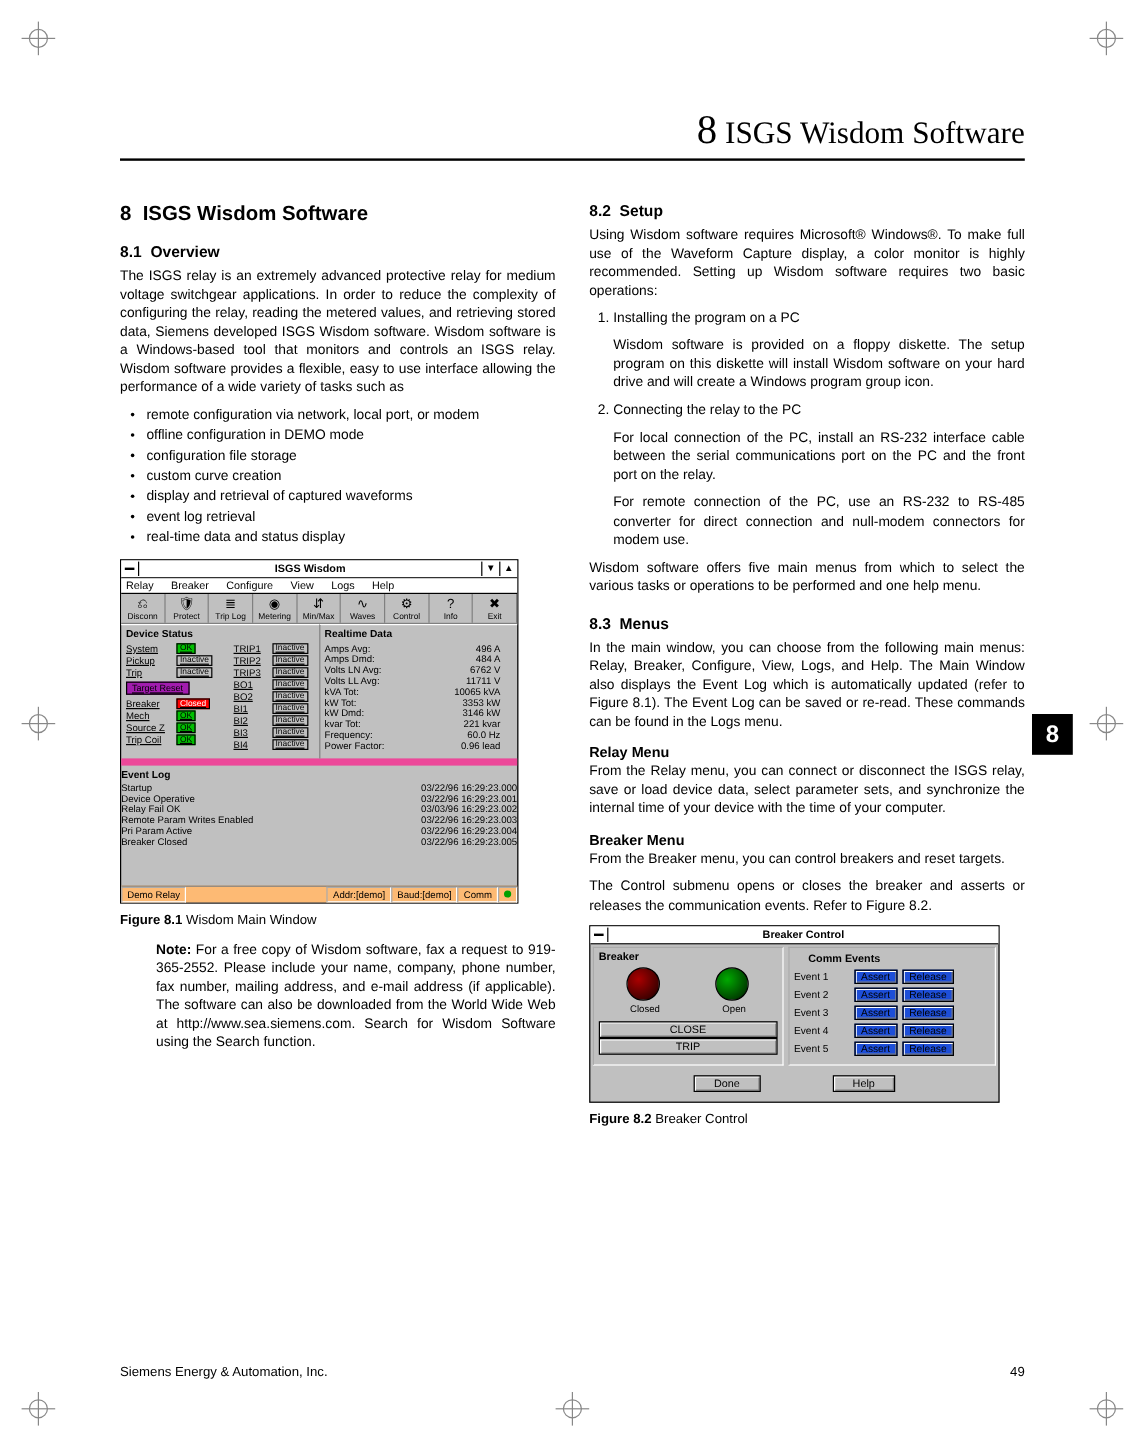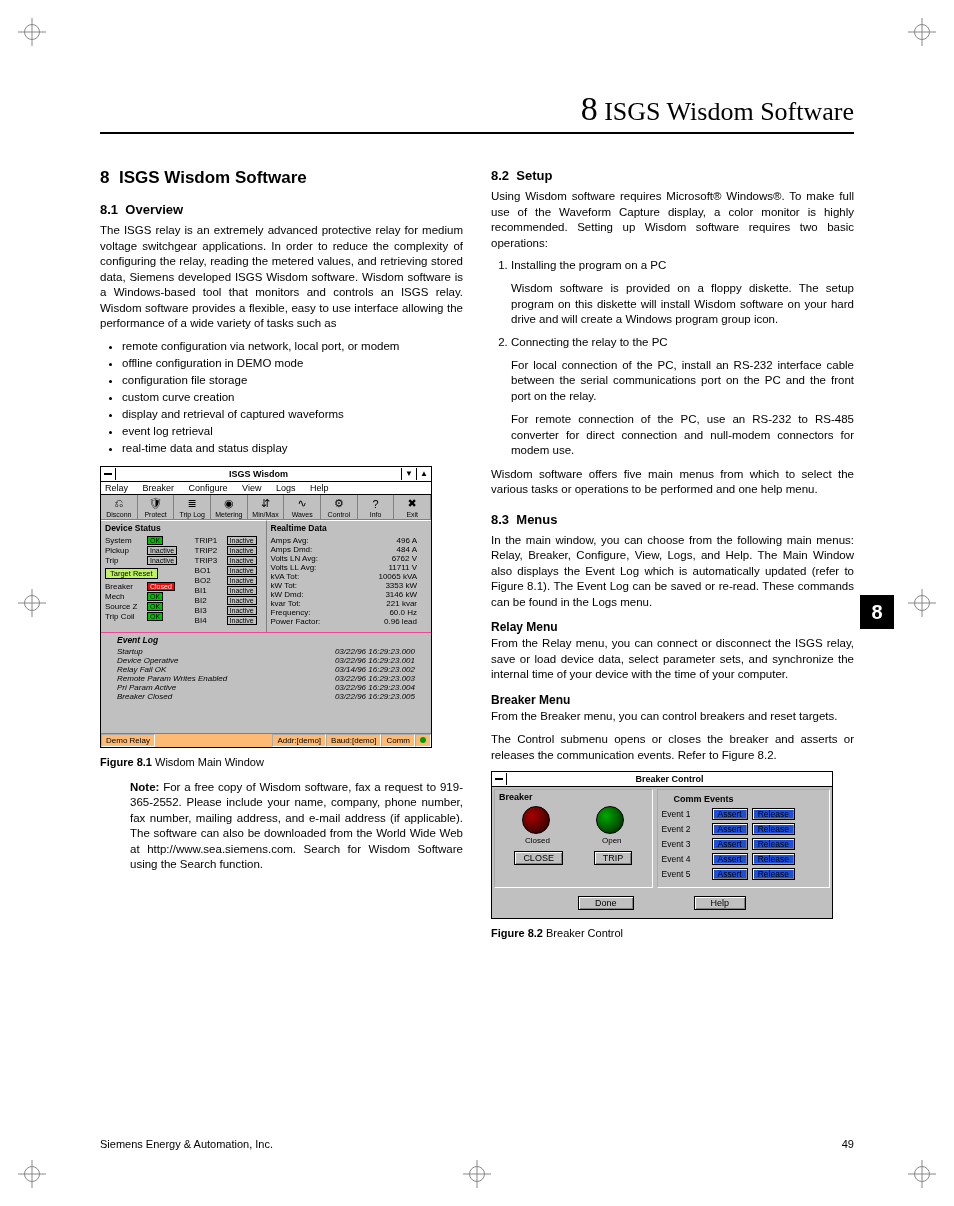--- a/index.html
+++ b/index.html
@@ -227,32 +227,31 @@
     border: 1px solid #000;
     padding: 0 2px;
     font-size: 7px;
     background: #fff;
   }
   .pill.ok { background: #00c000; color:#000; }
   .pill.in { background: #c0c0c0; }
   .pill.cl { background: #ff0000; color:#fff; }
   .btn3d {
     border: 1px solid #000;
-    background: #bef264;
+    background: #a21caf;
     padding: 0 4px;
     font-size: 7.5px;
   }
   .rt-row { display:flex; justify-content:space-between; margin-bottom:0; padding-right: 10px; }
   .rt-row .k { }
   .rt-row .v { text-align:right; }
   .eventlog {
-    border-top: 1px solid #ec4899;
-    padding: 2px 16px;
+    border-top: 6px solid #ec4899;
+    padding: 2px 0;
     font-size: 8px;
-    font-style: italic;
   }
   .eventlog .pane-title { margin-bottom: 2px; }
   .ev-row { display:flex; justify-content:space-between;align-items:flex-end; }
   .statusbar {
     border-top: 1px solid #808080;
     display: flex;
     font-size: 8px;
     background: #fdba74;
   }
   .statusbar div {
@@ -299,21 +298,21 @@
   }
   .lamp {
     width: 26px; height: 26px; border-radius: 50%;
     background: radial-gradient(circle at 35% 35%, #a00 0%, #400 70%, #000 100%);
     border: 1px solid #000;
   }
   .lamp.green {
     background: radial-gradient(circle at 35% 35%, #0a0 0%, #040 70%, #000 100%);
   }
   .lightlbls { display:flex; justify-content:space-around; font-size:8px; margin-bottom:6px; }
-  .brkbtns { display:flex; justify-content:space-around; }
+  .brkbtns { display:flex; justify-content:space-around;flex-direction:column; }
   .brkbtns .b3d {
     border: 1px solid #000;
     box-shadow: inset 1px 1px #fff, inset -1px -1px #808080;
     background:#c0c0c0;
     padding: 1px 8px;
     font-size: 9px;
   }
   .brk-right {
     flex: 1.1;
     border: 1px inset #fff;
@@ -420,21 +419,21 @@
           <div class="tbtn"><div class="ico">◉</div><span>Metering</span></div>
           <div class="tbtn"><div class="ico">⇵</div><span>Min/Max</span></div>
           <div class="tbtn"><div class="ico">∿</div><span>Waves</span></div>
           <div class="tbtn"><div class="ico">⚙</div><span>Control</span></div>
           <div class="tbtn"><div class="ico">?</div><span>Info</span></div>
           <div class="tbtn"><div class="ico">✖</div><span>Exit</span></div>
         </div>
         <div class="panes">
           <div class="pane">
             <div class="pane-title">Device Status</div>
-            <div style="display:flex; gap:6px;">
+            <div style="display:flex; gap:6px;text-decoration:underline;">
               <div style="flex:1;">
                 <div class="status-row">
                     <span class="lbl">System</span>
                     <span class="pill ok">OK</span>
                   </div>
                 <div class="status-row">
                     <span class="lbl">Pickup</span>
                     <span class="pill in">Inactive</span>
                   </div>
                 <div class="status-row">
@@ -550,21 +549,21 @@
           <div class="ev-row">
               <span>Startup</span>
               <span>03/22/96 16:29:23.000</span>
             </div>
           <div class="ev-row">
               <span>Device Operative</span>
               <span>03/22/96 16:29:23.001</span>
             </div>
           <div class="ev-row">
               <span>Relay Fail OK</span>
-              <span>03/14/96 16:29:23.002</span>
+              <span>03/03/96 16:29:23.002</span>
             </div>
           <div class="ev-row">
               <span>Remote Param Writes Enabled</span>
               <span>03/22/96 16:29:23.003</span>
             </div>
           <div class="ev-row">
               <span>Pri Param Active</span>
               <span>03/22/96 16:29:23.004</span>
             </div>
           <div class="ev-row">

